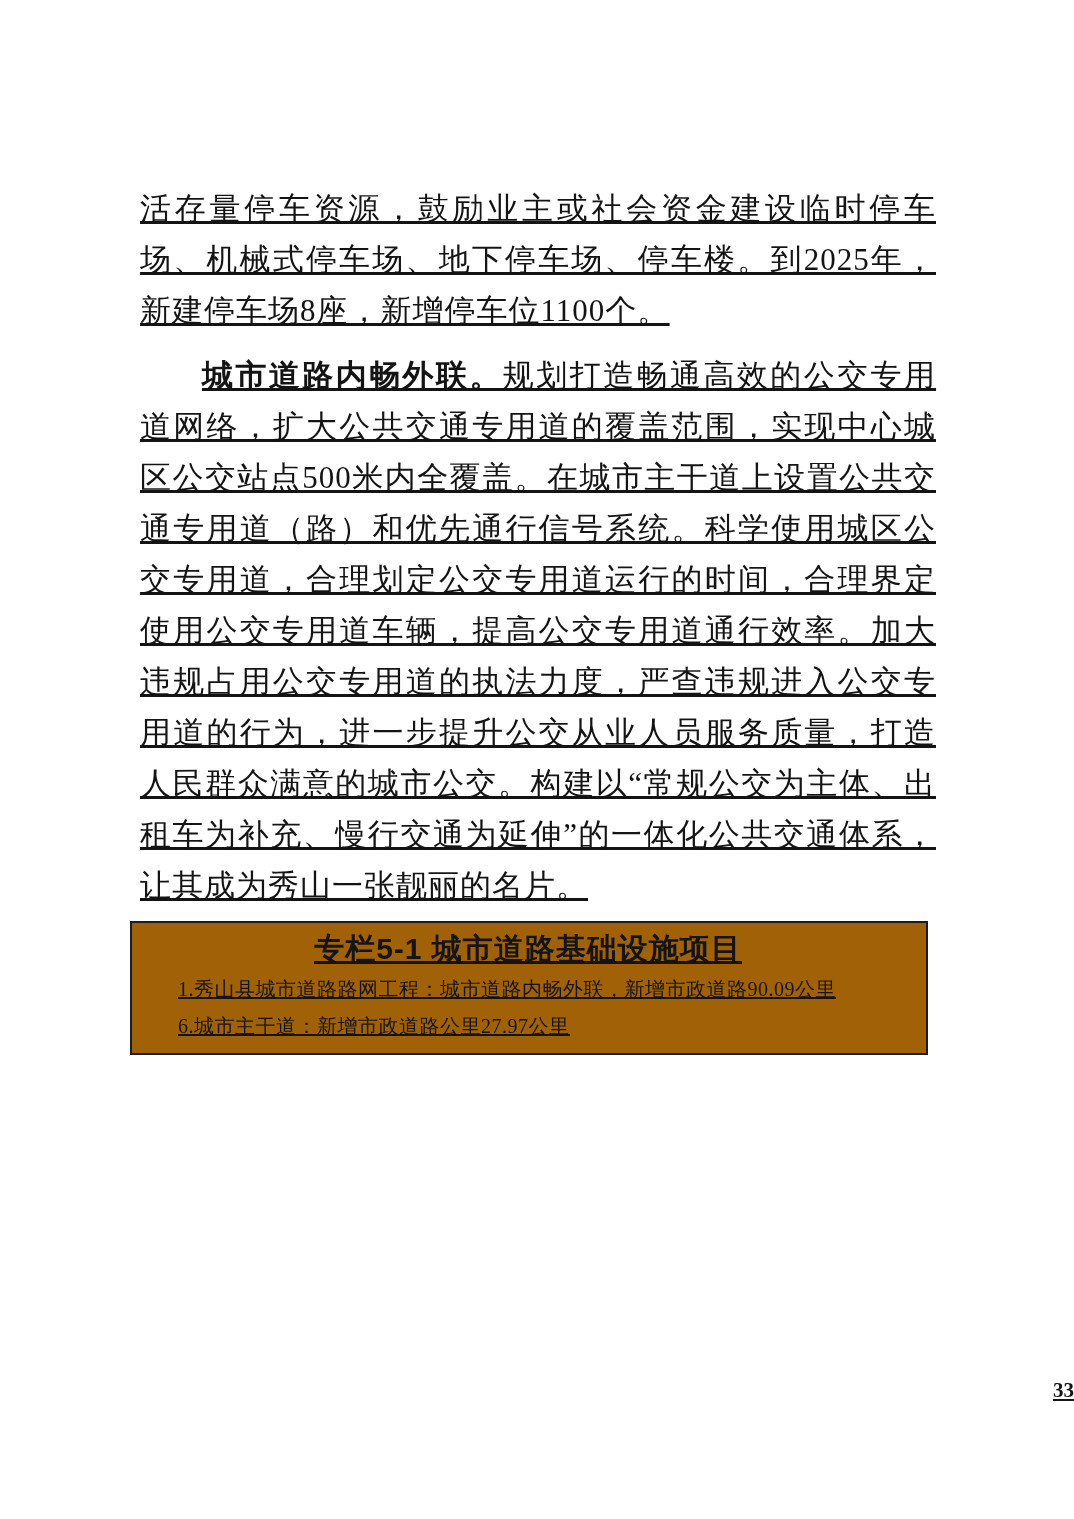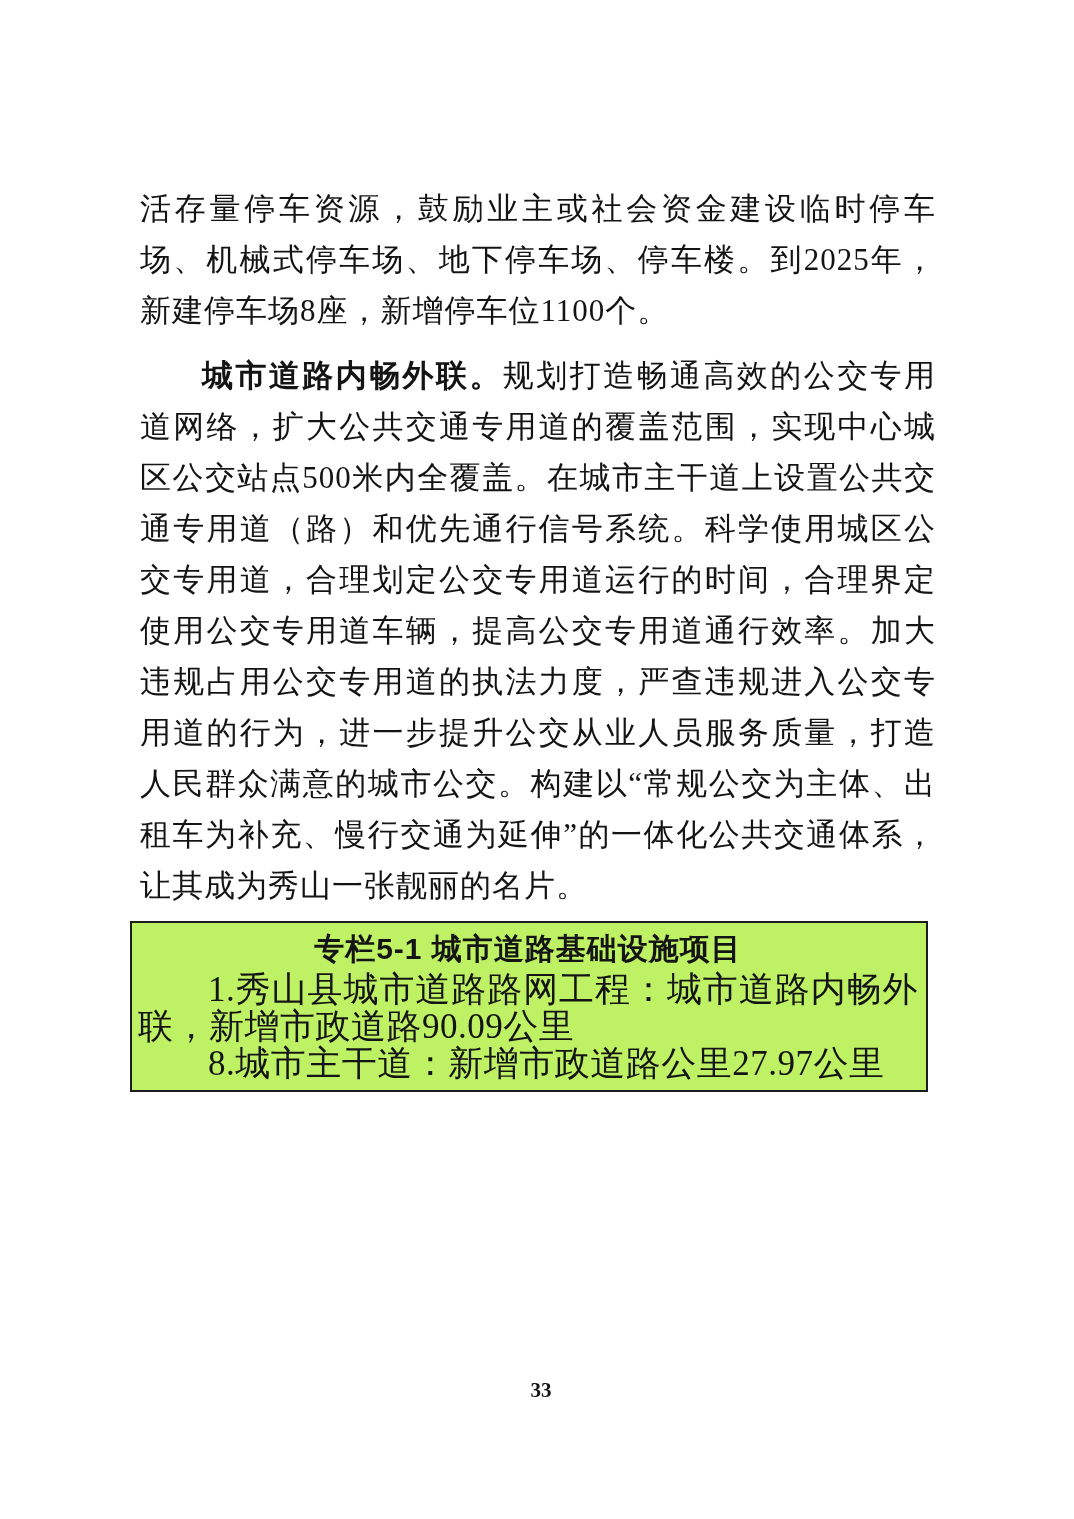--- a/index.html
+++ b/index.html
@@ -1,15 +1,15 @@
 <!DOCTYPE html>
 <html><head>
 <meta charset="utf-8">
 <style>
-  * { margin: 0; padding: 0; box-sizing: border-box; }
+  * { margin: 0; padding: 0; box-sizing: border-box; text-decoration: underline; }
   html, body { width: 1074px; height: 1519px; }
   body {
     background: #ffffff;
     color: #141414;
     font-family: "Liberation Serif", "DejaVu Serif", serif;
     position: relative;
     overflow: hidden;
   }
   .content {
     position: absolute;
@@ -25,57 +25,57 @@
   }
   .para.indent { text-indent: 2em; }
   .para + .para { margin-top: 14px; }
   .lead-bold { font-weight: bold; }
   .feature-box {
     margin-top: 10px;
     margin-left: -10px;
     width: 798px;
     border: 2px solid #1c1c1c;
     padding: 4px 8px 8px 6px;
-    background: #bef264;
+    background: #a16207;
   }
   .box-title {
     text-align: center;
     font-family: "Liberation Sans", "DejaVu Sans", sans-serif;
     font-weight: bold;
     font-size: 30px;
     line-height: 44px;
     letter-spacing: 1px;
   }
   .box-item {
-    font-size: 35px;
+    font-size: 20px;
     line-height: 37px;
     text-indent: 2em;
     text-align: justify;
     letter-spacing: 0.5px;
   }
   .page-number {
     position: absolute;
     left: 8px;
     right: 0;
     top: 1378px;
-    text-align: center;
+    text-align: right;
     font-weight: bold;
     font-size: 21px;
   }
 </style>
 </head>
 <body>
 
 <div class="content">
 
   <p class="para">活存量停车资源，鼓励业主或社会资金建设临时停车场、机械式停车场、地下停车场、停车楼。到2025年，新建停车场8座，新增停车位1100个。</p>
 
   <p class="para indent"><span class="lead-bold">城市道路内畅外联。</span><span>规划打造畅通高效的公交专用道网络，扩大公共交通专用道的覆盖范围，实现中心城区公交站点500米内全覆盖。在城市主干道上设置公共交通专用道（路）和优先通行信号系统。科学使用城区公交专用道，合理划定公交专用道运行的时间，合理界定使用公交专用道车辆，提高公交专用道通行效率。加大违规占用公交专用道的执法力度，严查违规进入公交专用道的行为，进一步提升公交从业人员服务质量，打造人民群众满意的城市公交。构建以“常规公交为主体、出租车为补充、慢行交通为延伸”的一体化公共交通体系，让其成为秀山一张靓丽的名片。</span></p>
 
   <div class="feature-box">
     <div class="box-title">专栏5-1 城市道路基础设施项目</div>
     <p class="box-item">1.秀山县城市道路路网工程：城市道路内畅外联，新增市政道路90.09公里</p>
-    <p class="box-item">8.城市主干道：新增市政道路公里27.97公里</p>
+    <p class="box-item">6.城市主干道：新增市政道路公里27.97公里</p>
   </div>
 
 </div>
 
 <div class="page-number">33</div>
 
 </body></html>

